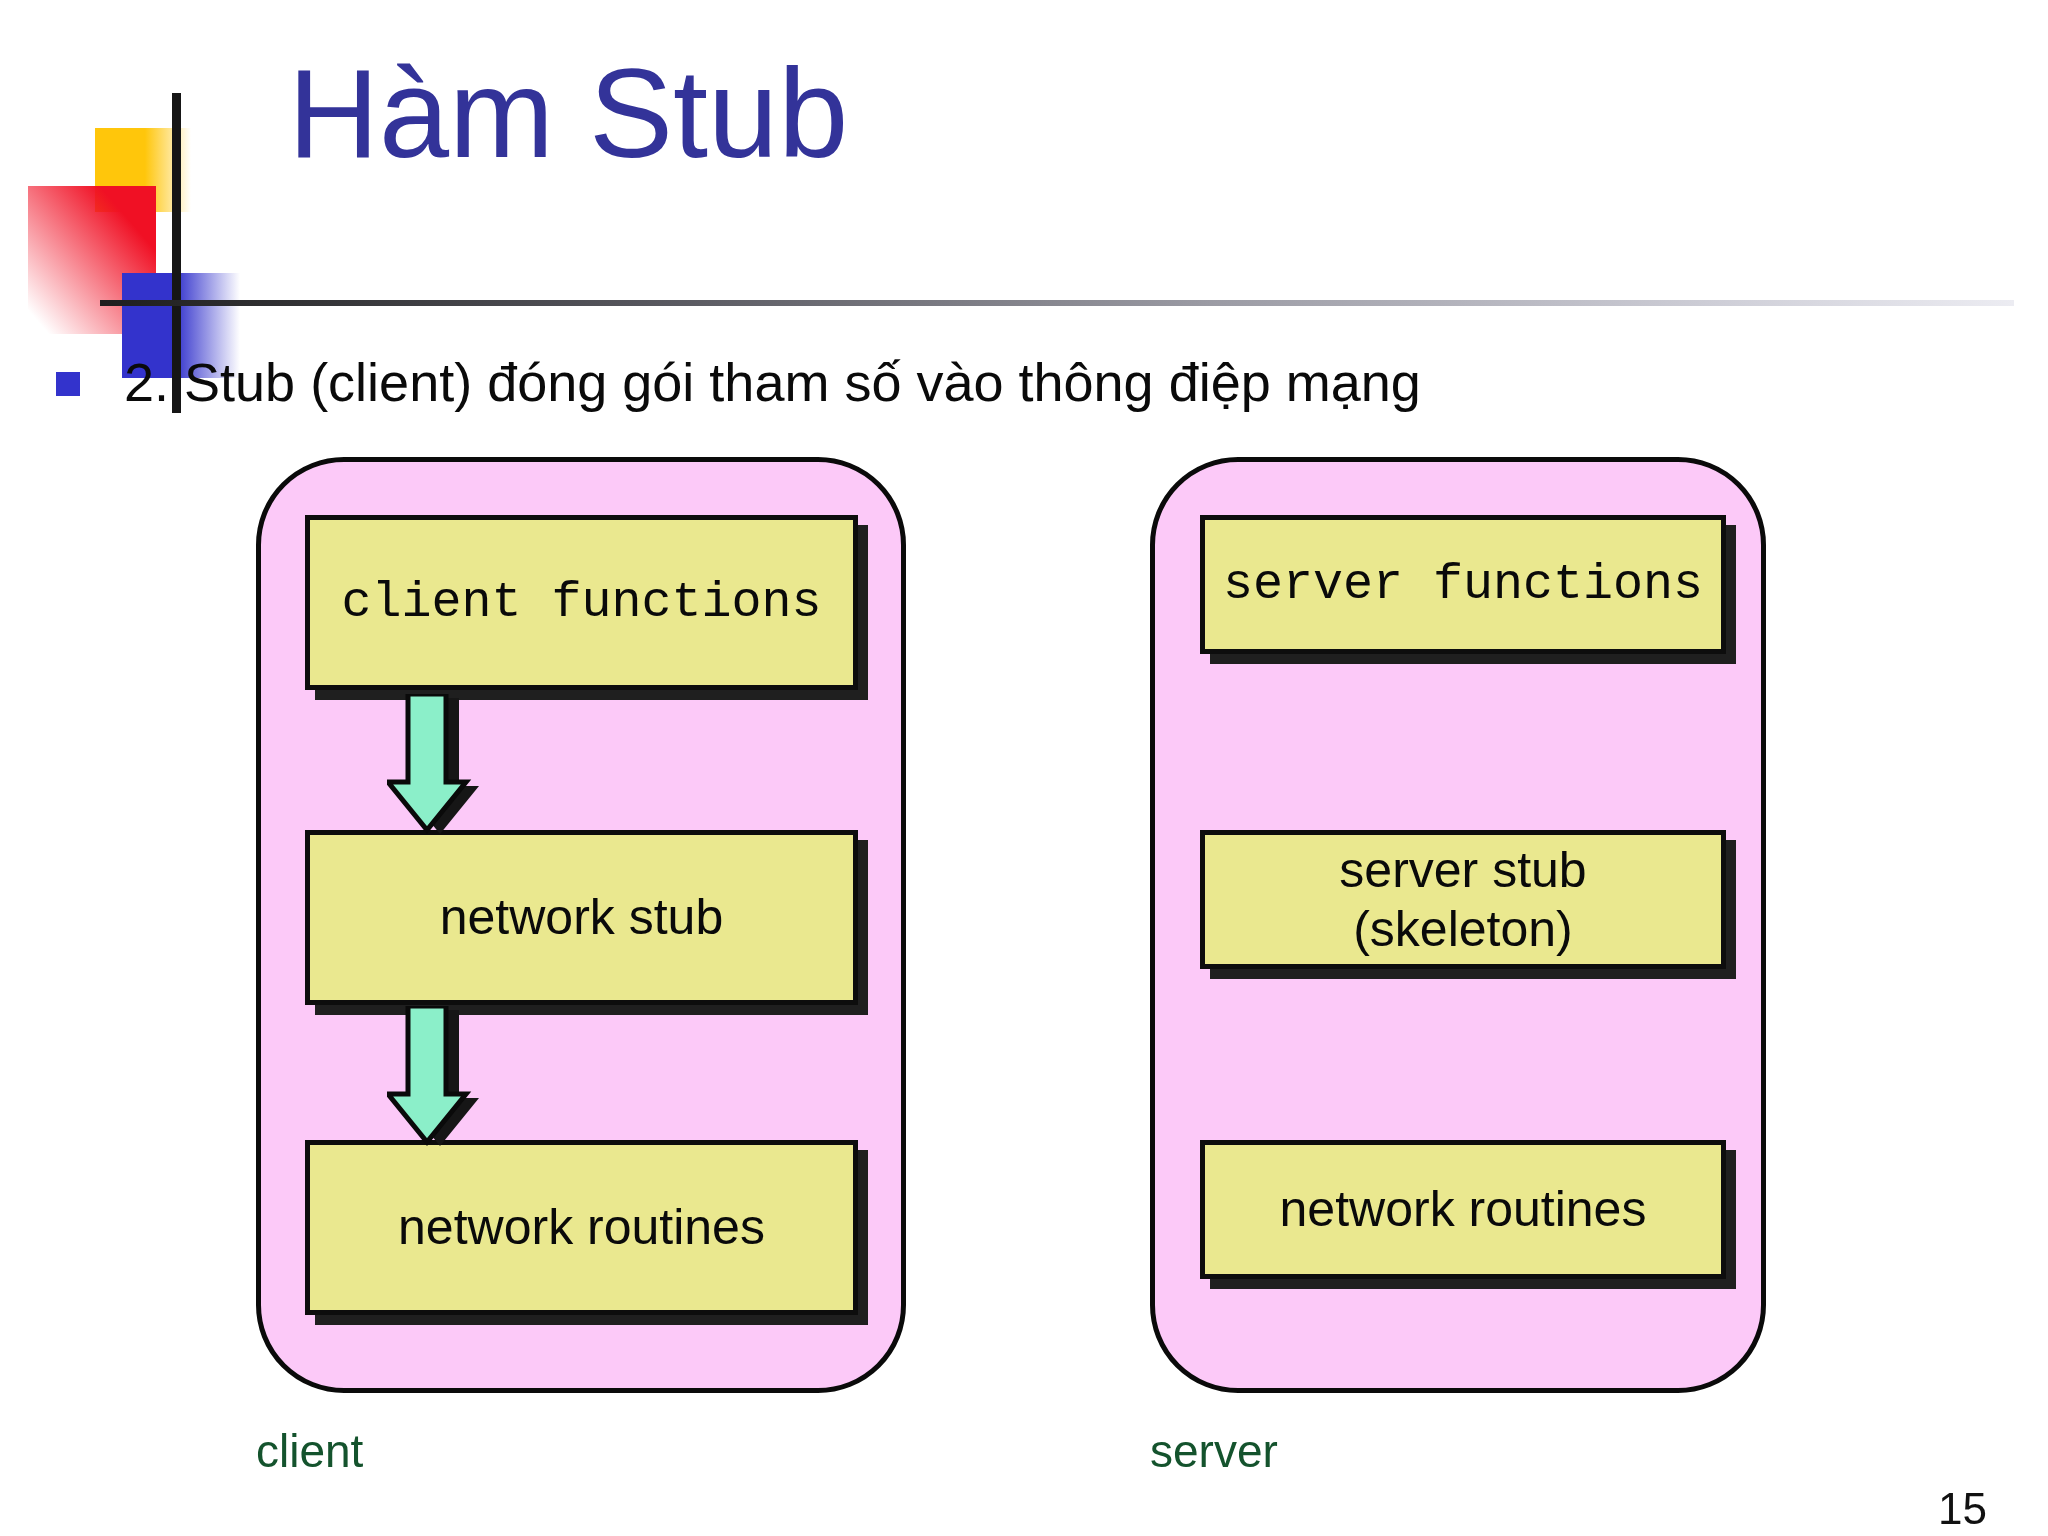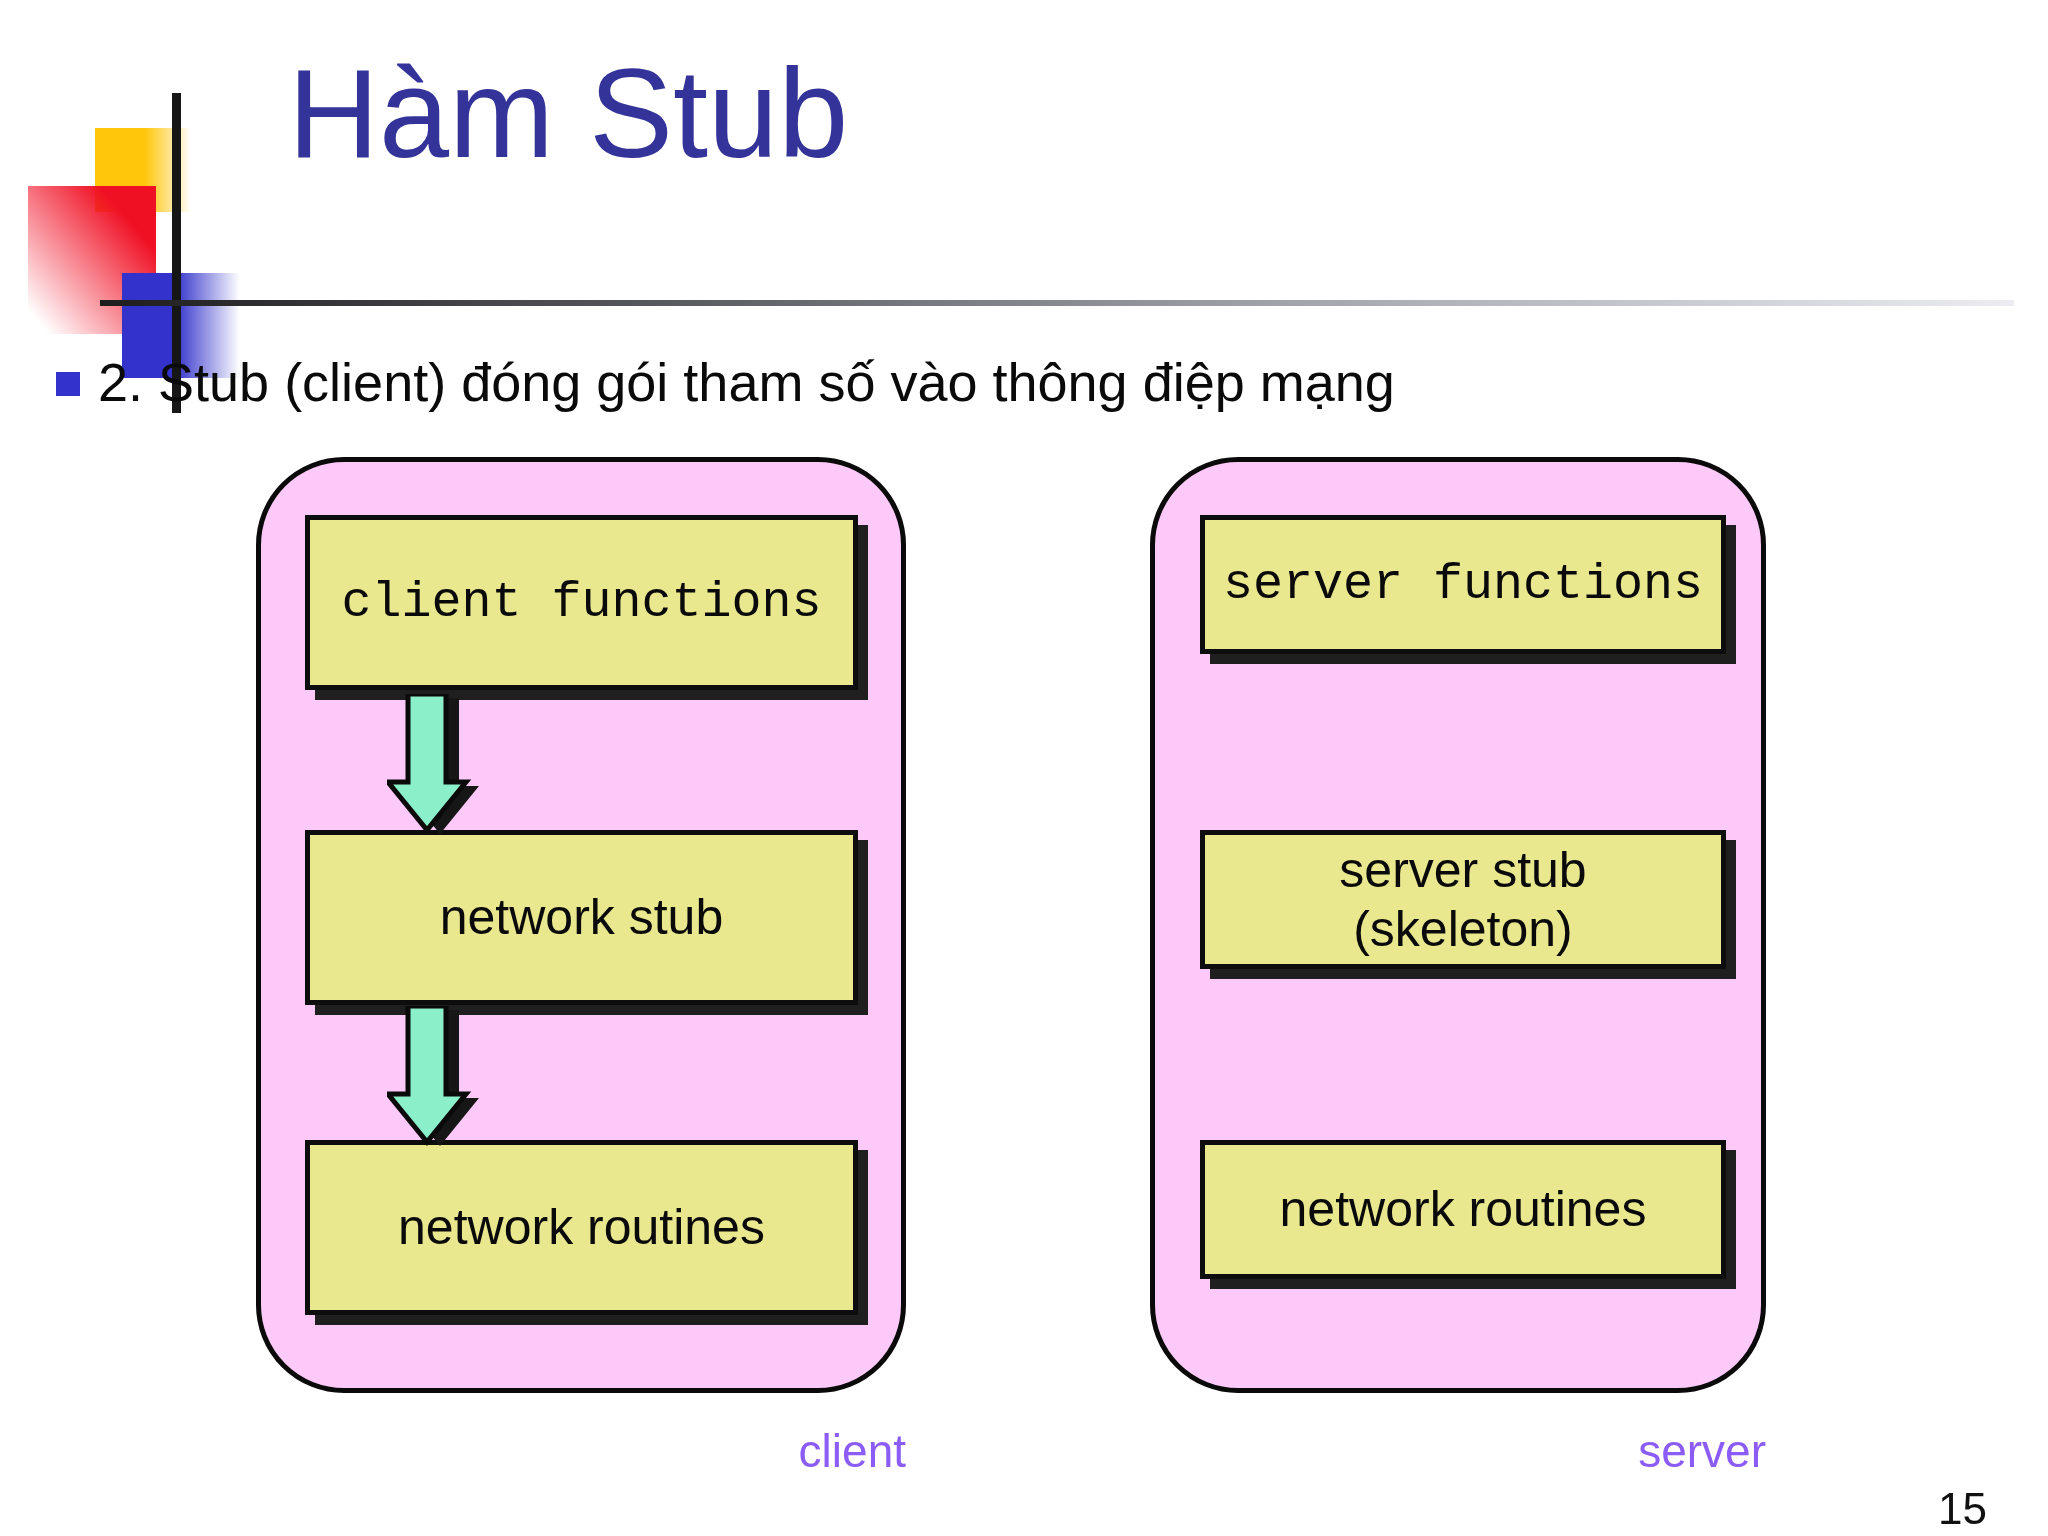--- a/index.html
+++ b/index.html
@@ -20,21 +20,21 @@
     position:absolute;left:288px;top:34px;font-size:126px;line-height:1.15;
     color:#333399;white-space:nowrap;margin-top:8px;
   }
   .title-rule{
     position:absolute;left:100px;top:300px;width:1914px;height:6px;
     background:linear-gradient(to right,#1e1e1e 0%,#55555c 28%,#9b9ba4 58%,#cfcfd8 85%,#ececf2 100%);
   }
   
   .bullet-marker{position:absolute;left:56px;top:372px;width:24px;height:24px;background:#3333cc;}
   .bullet-text{
-    position:absolute;left:98px;top:350px;width:1450px;
+    position:absolute;left:124px;top:350px;width:1450px;
     font-size:54px;line-height:1.2;color:#0a0a0a;
   }
   
   .container{
     position:absolute;box-sizing:border-box;
     border:5px solid #0a0a0a;border-radius:88px;background:#fcc9f8;
   }
   .container.client{left:256px;top:457px;width:650px;height:936px;}
   .container.server{left:1150px;top:457px;width:616px;height:936px;}
   .node{
@@ -43,21 +43,21 @@
     box-shadow:10px 10px 0 #1f1f1f;
     display:flex;align-items:center;justify-content:center;
     text-align:center;font-size:50px;line-height:1.18;color:#0a0a0a;
   }
   .node.c{left:305px;width:553px;height:175px;}
   .node.s{left:1200px;width:526px;height:139px;}
   .row1{top:515px;font-family:Liberation Mono, monospace;} .row2{top:830px;} .row3{top:1140px;}
   .flow-arrow{position:absolute;left:387px;width:100px;height:140px;}
   .arrow1{top:694px;} .arrow2{top:1006px;}
   .caption{
-    position:absolute;top:1424px;font-size:46px;text-align:right;color:#8b5cf6;
+    position:absolute;top:1424px;font-size:46px;text-align:left;color:#14532d;
   }
   .caption.client{left:256px;width:650px;}
   .caption.server{left:1150px;width:616px;}
   .page-number{position:absolute;left:1938px;top:1484px;font-size:44px;color:#111;}
 </style>
 </head>
 <body>
 
 <div>
 

